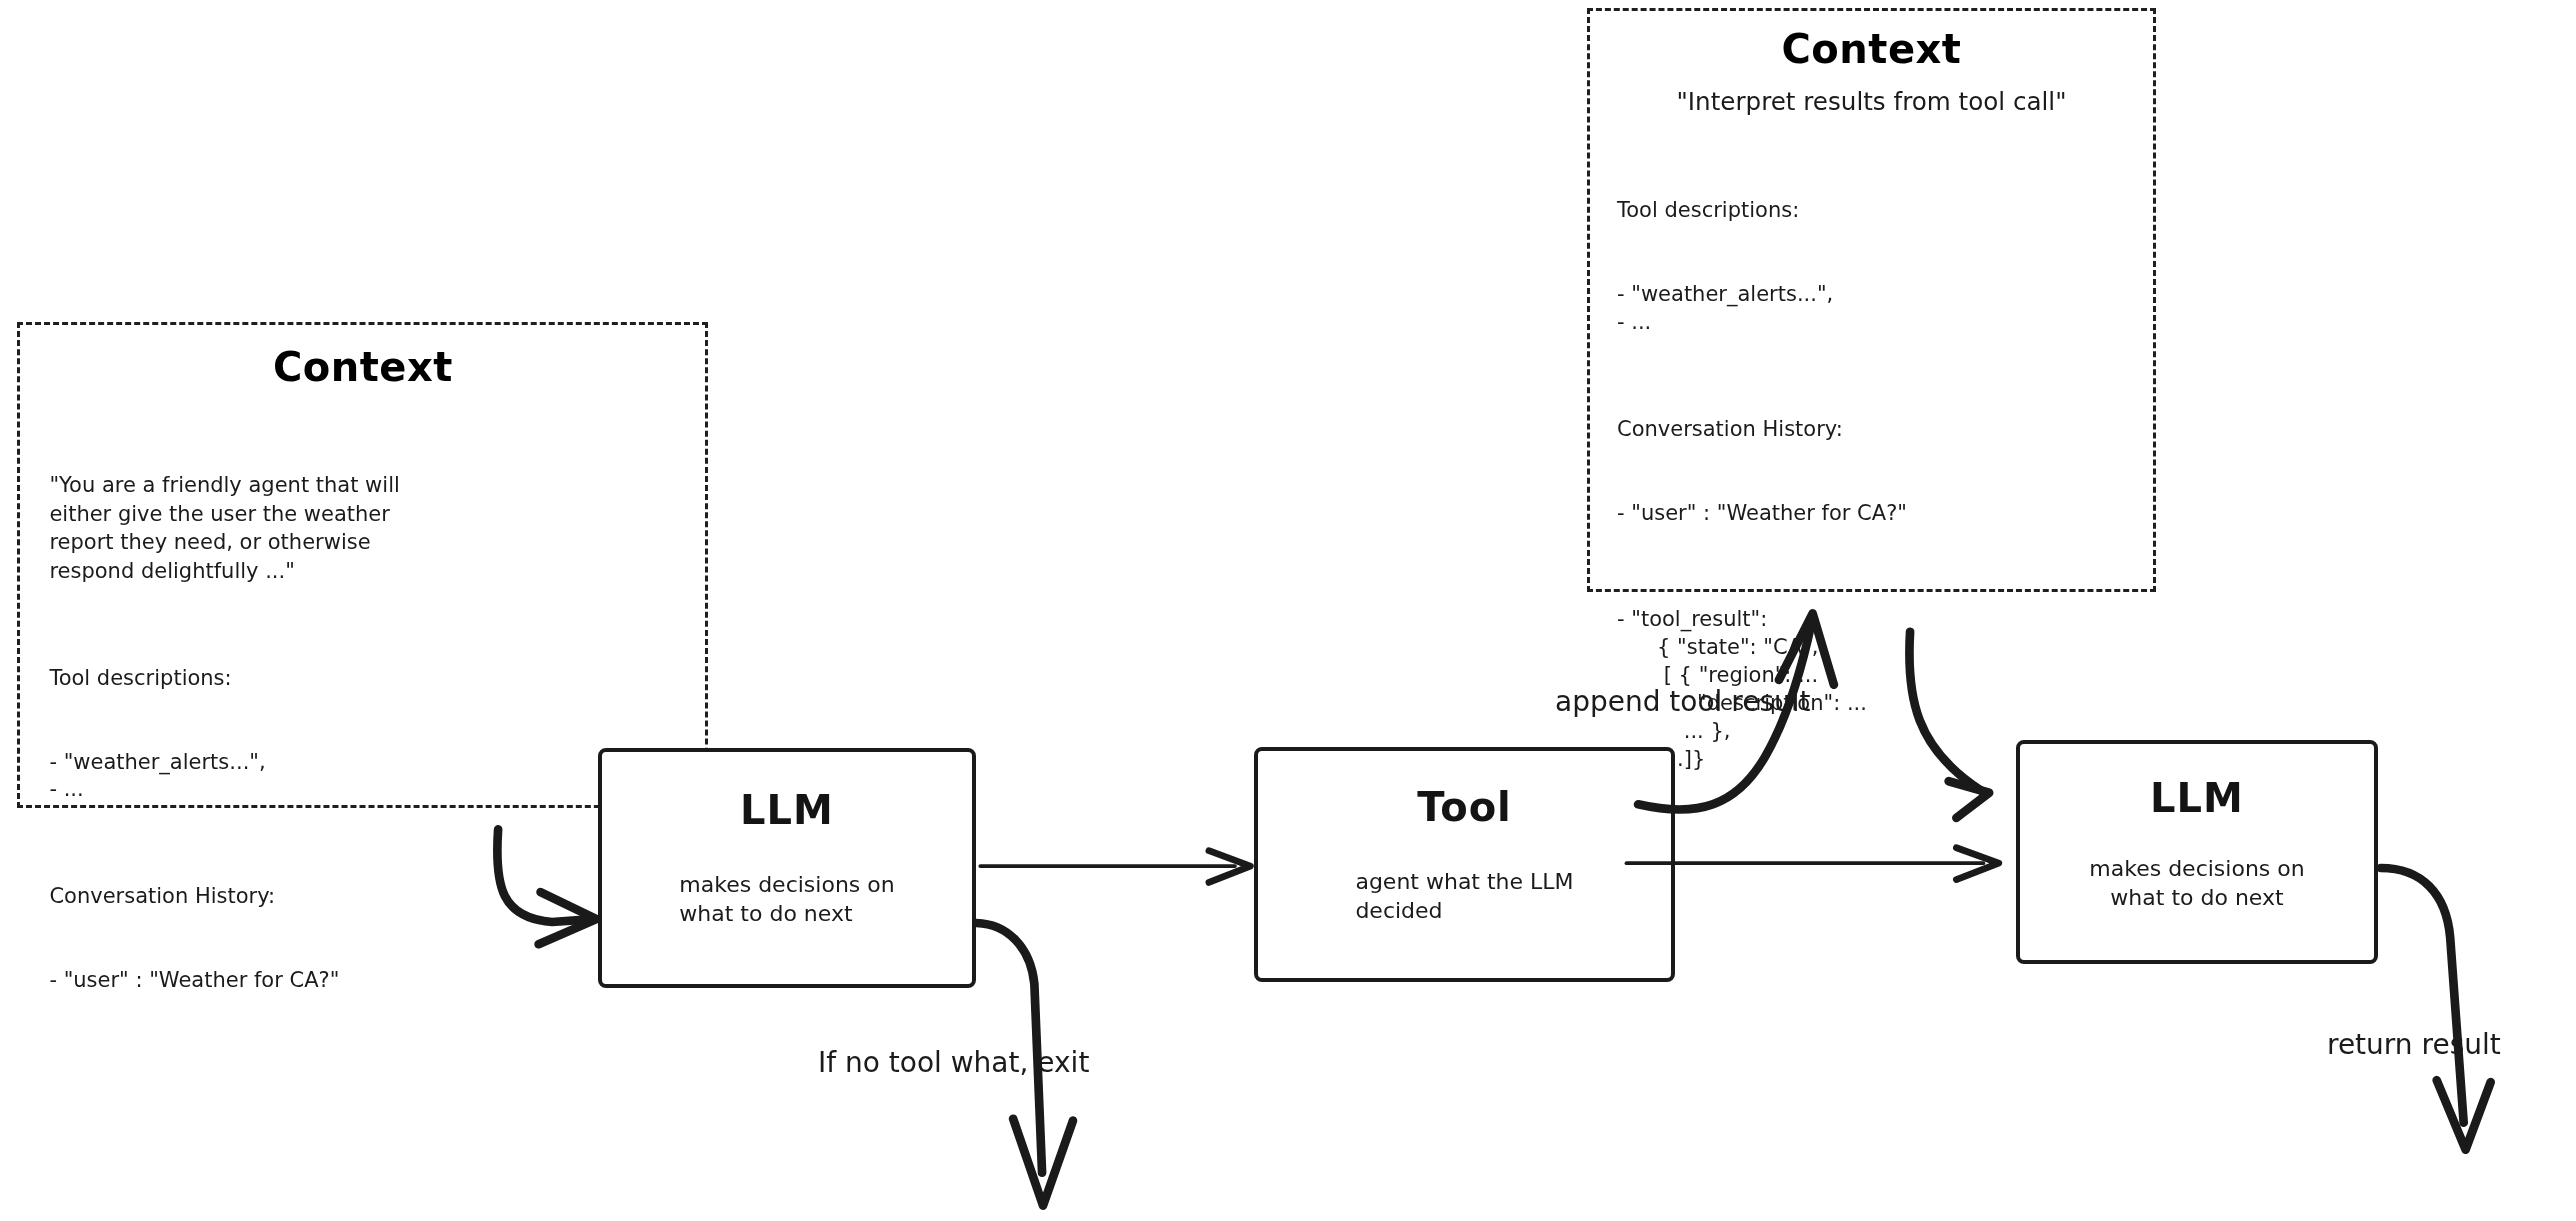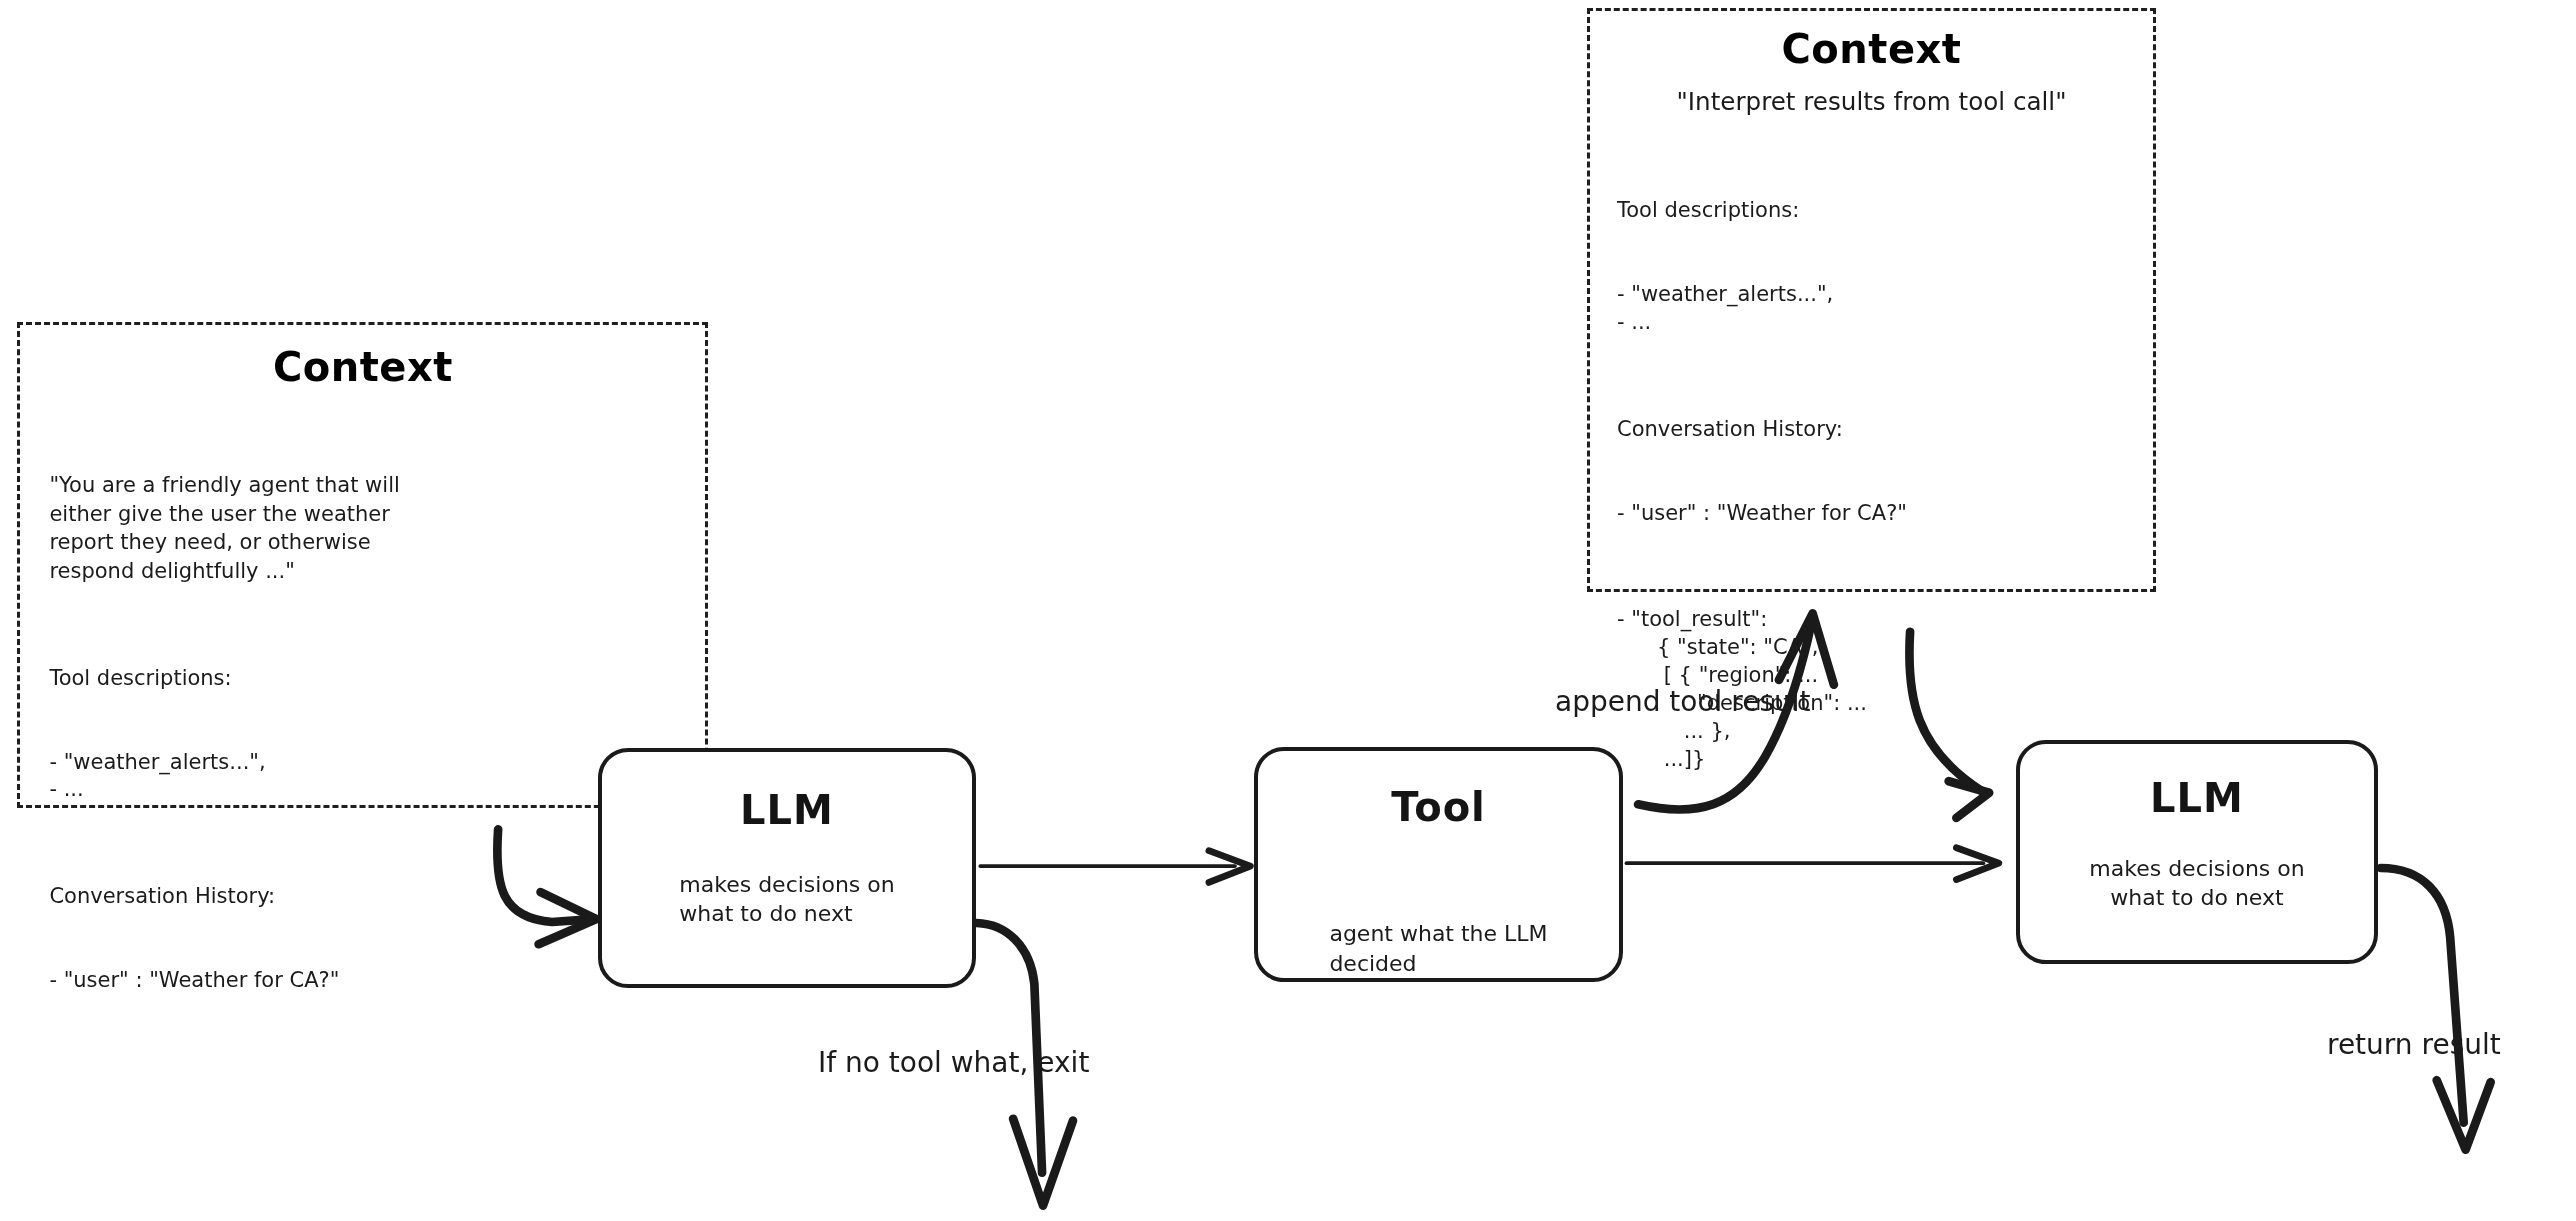--- a/index.html
+++ b/index.html
@@ -57,21 +57,21 @@
     margin: 17.4px 0 0 0;
     color: #1b1b1b;
   }
   #ctx-right .ctx-body { margin: 25px 0 0 27px; }
 
   
   .node {
     position: absolute;
     box-sizing: border-box;
     border: 4.8px solid #1a1a1a;
-    border-radius: 30px;
+    border-radius: 8px;
     background: #ffffff;
     display: flex;
     flex-direction: column;
     align-items: center;
     justify-content: flex-start;
   }
   .node-title {
     font-size: 40px;
     font-weight: 600;
     letter-spacing: 1px;
@@ -82,21 +82,21 @@
     line-height: 1.34;
     color: #1b1b1b;
     text-align: left;
     white-space: pre-line;
   }
 
   #node-llm1 { left: 598px; top: 748px; width: 378px; height: 240px; }
   #node-llm1 .node-title { margin-top: 35px; }
   #node-llm1 .node-sub  { margin-top: 37px; }
 
-  #node-tool { left: 1254px; top: 747px; width: 369px; height: 235px; justify-content: space-between; }
+  #node-tool { left: 1254px; top: 747px; width: 421px; height: 235px; }
   #node-tool .node-title { margin-top: 33px; }
   #node-tool .node-sub  { margin-top: 37px; }
 
   #node-llm2 { left: 2016px; top: 740px; width: 362px; height: 224px; }
   #node-llm2 .node-title { margin-top: 31px; }
   #node-llm2 .node-sub  { margin-top: 33px; text-align: center; }
 
   
   .edge-label {
     position: absolute;

